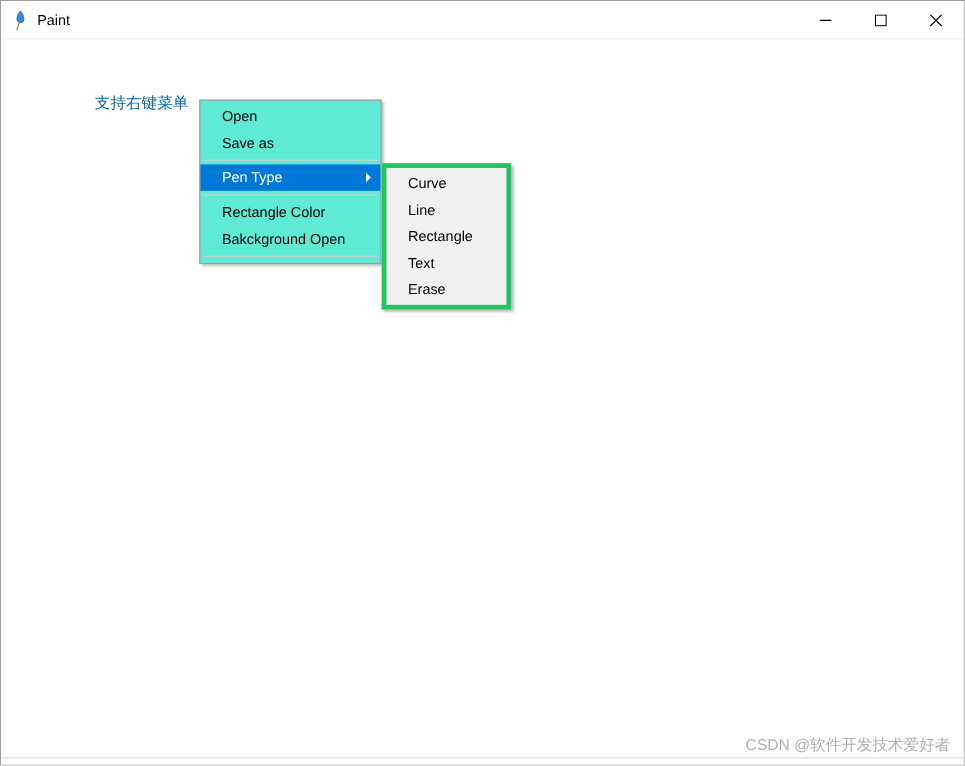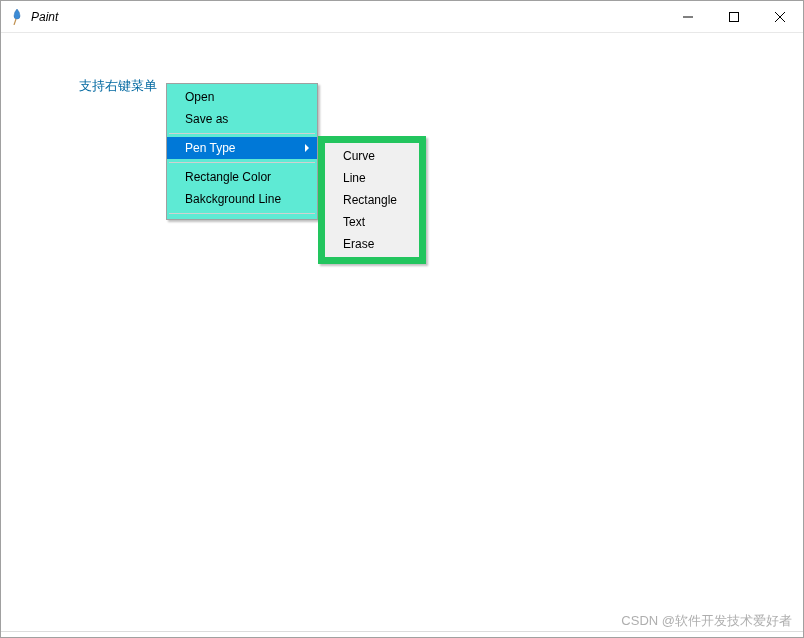--- a/index.html
+++ b/index.html
@@ -26,21 +26,20 @@
       flex-direction: column;
     }
     
     .titlebar {
       height: 32px;
       background: #ffffff;
       display: flex;
       align-items: center;
       padding-left: 8px;
       border-bottom: 1px solid #e8e8e8;
-      font-style: italic;
     }
     
     .app-icon {
       width: 16px;
       height: 16px;
       margin-right: 6px;
       display: flex;
       align-items: center;
       justify-content: center;
     }
@@ -102,21 +101,21 @@
       border: 1px solid #a0a0a0;
       box-shadow: 2px 2px 2px rgba(0,0,0,0.25);
     }
     
     .submenu {
       position: absolute;
       left: 317px;
       top: 103px;
       width: 108px;
       background: #f0f0f0;
-      border: 7px solid #22c55e;
+      border: 4px solid #22c55e;
       box-shadow: 2px 2px 2px rgba(0,0,0,0.25);
     }
     
     .menu-item {
       height: 22px;
       display: flex;
       align-items: center;
       padding-left: 18px;
       padding-right: 10px;
       font-size: 12px;
@@ -219,21 +218,21 @@
       <div class="menu-separator"></div>
       <div class="menu-item highlighted">
         <span>Pen Type</span>
         <span class="submenu-arrow"></span>
       </div>
       <div class="menu-separator"></div>
       <div class="menu-item">
         <span>Rectangle Color</span>
       </div>
       <div class="menu-item">
-        <span>Bakckground Line</span>
+        <span>Bakckground Open</span>
       </div>
       <div class="menu-separator"></div>
       <div class="menu-pad-bottom"></div>
     </div>
 
     <div class="submenu">
       <div class="menu-pad-top"></div>
       <div class="menu-item">
         <span>Curve</span>
       </div>

